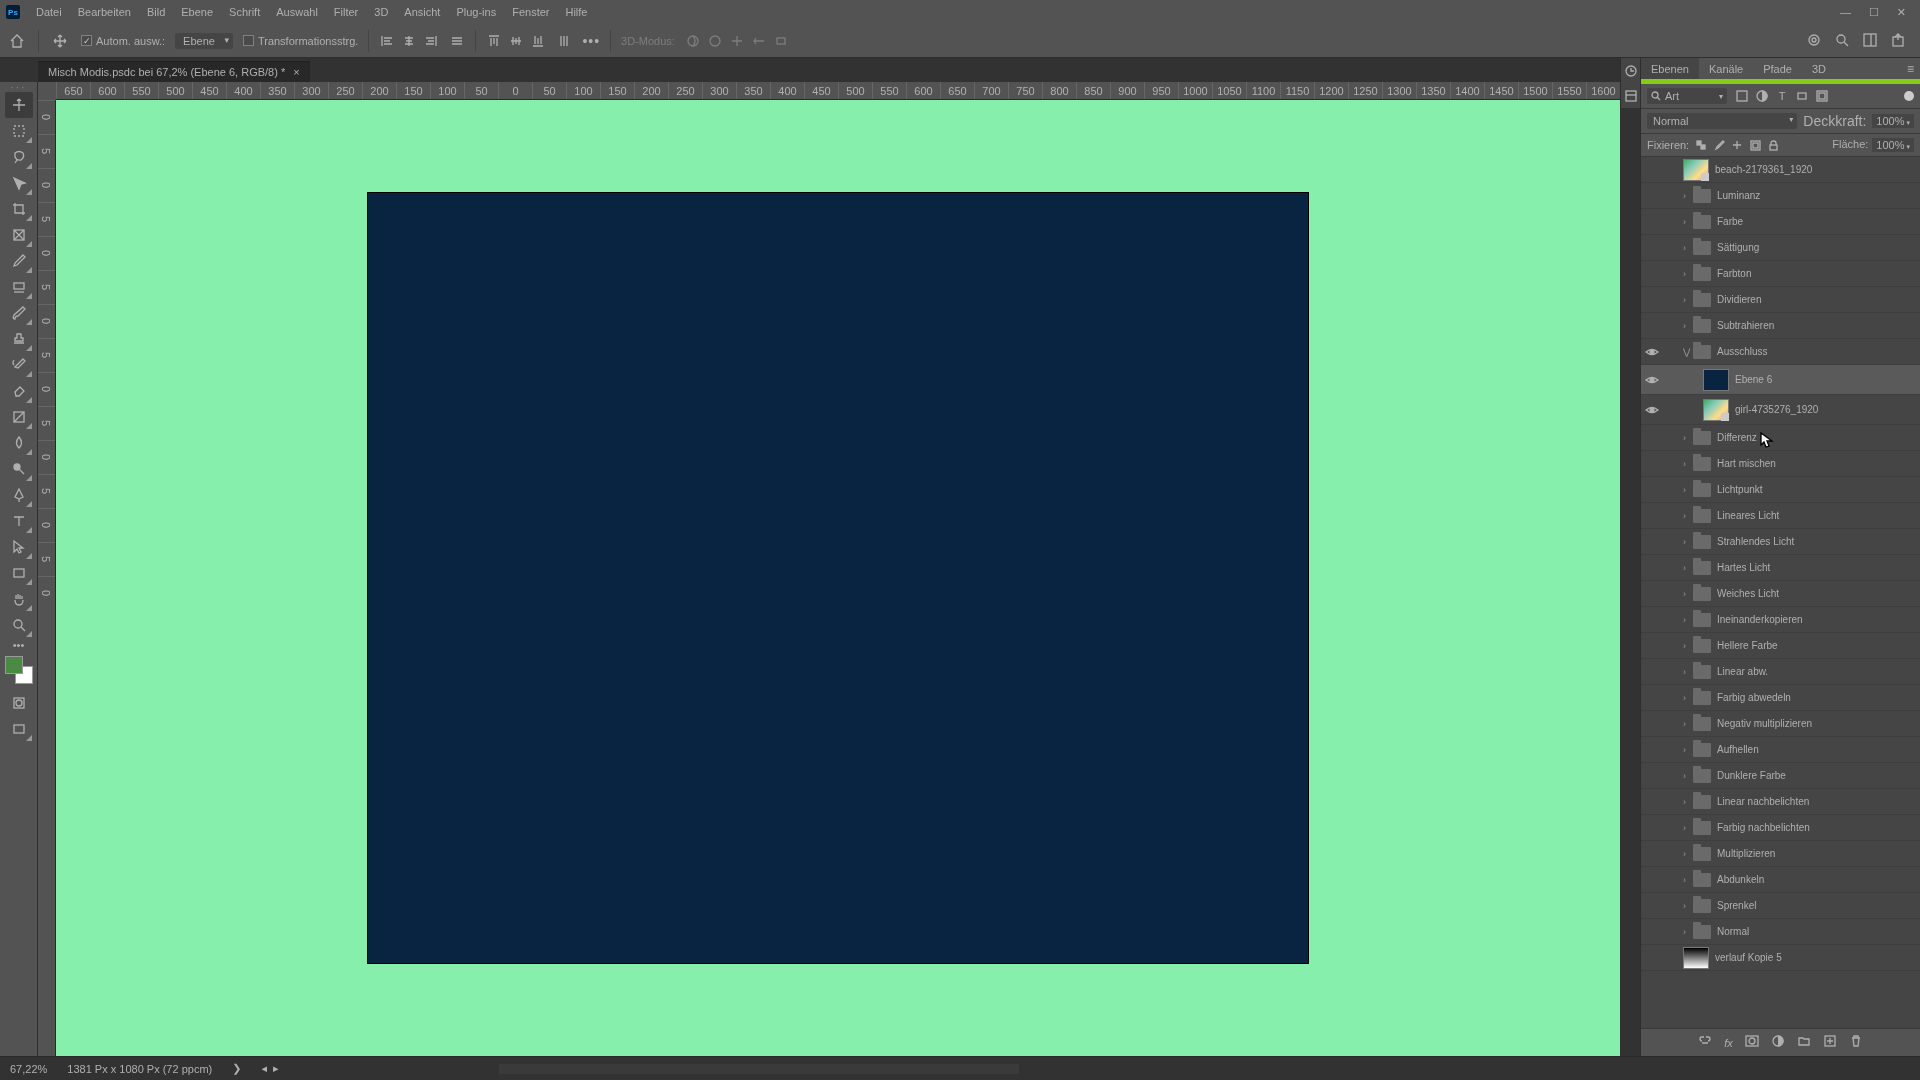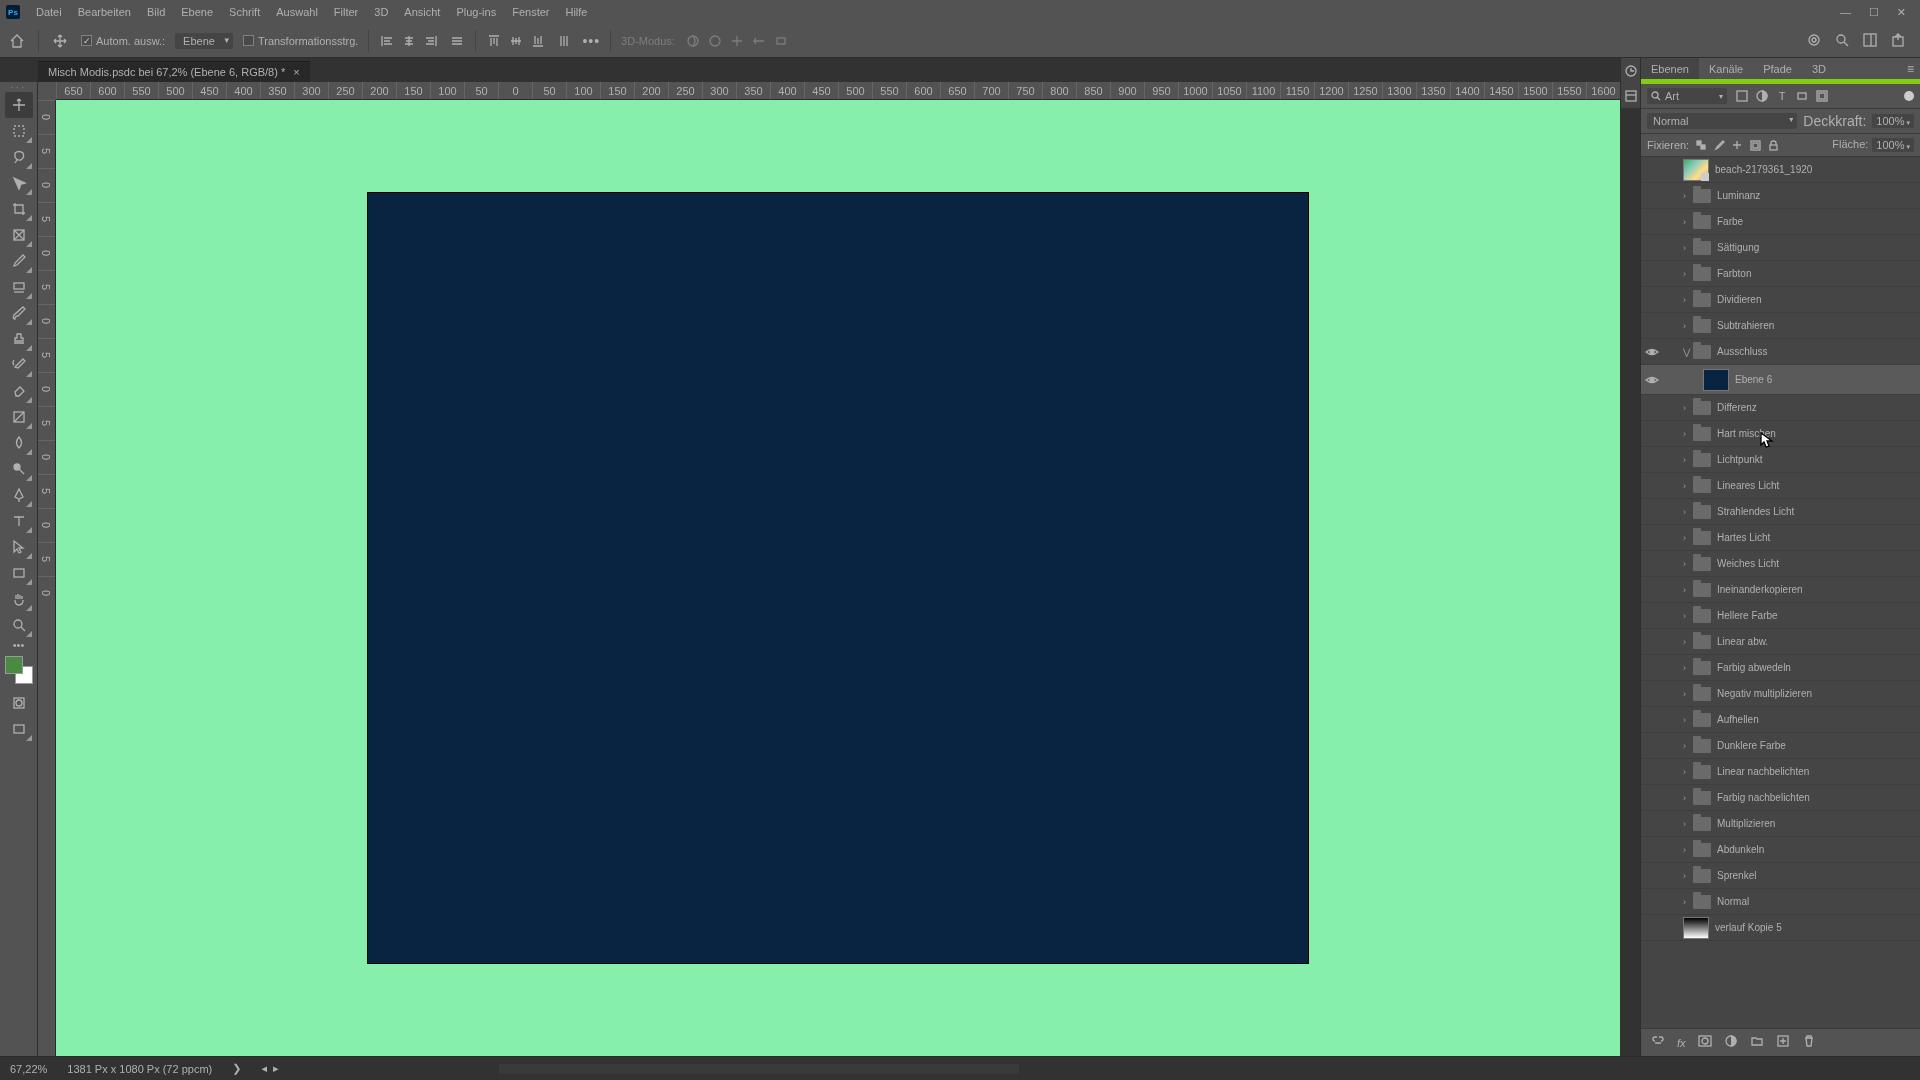--- a/index.html
+++ b/index.html
@@ -96,21 +96,21 @@
 .layer-row .folder-icon::before { content: ""; position: absolute; top: -3px; left: 0; width: 8px; height: 3px; background: #6a6a6a; border-radius: 1px 1px 0 0; }
 .layer-row .thumb { width: 26px; height: 22px; background: #222; border: 1px solid #777; margin-right: 6px; display: flex; align-items: center; justify-content: center; }
 .layer-row .thumb.photo { background: linear-gradient(135deg,#4a6,#8cb,#fd8,#caa); }
 .layer-row .thumb.dark { background: #092440; }
 .layer-row .thumb.grad { background: linear-gradient(#000,#fff); }
 .layer-row .thumb .smart { position: absolute; width: 8px; height: 8px; background: #ccc; color: #222; font-size: 7px; right: -1px; bottom: -1px; }
 .layer-row .thumb { position: relative; }
 .layer-row .lname { font-size: 10px; }
 .layer-tall { height: 30px; }
 
-.panel-footer { height: 28px; border-top: 1px solid #3a3a3a; display: flex; align-items: center; justify-content: flex-start; gap: 12px; padding: 0 10px; }
+.panel-footer { height: 28px; border-top: 1px solid #3a3a3a; display: flex; align-items: center; justify-content: center; gap: 12px; padding: 0 10px; }
 .panel-footer span { font-size: 12px; }
 
 
 .statusbar { position: absolute; left: 0; right: 0; bottom: 0; height: 24px; background: #323232; display: flex; align-items: center; padding: 0 10px; gap: 20px; font-size: 10px; border-top: 1px solid #2a2a2a; color: #999; }
 .statusbar .sb-scroll { margin-left: 200px; height: 10px; width: 520px; background: #3a3a3a; }
 .sb-nav { display: flex; gap: 6px; font-size: 9px; }
 
 svg { stroke: #b0b0b0; fill: none; stroke-width: 1.3; }
 .cursor-fake { position: absolute; width: 14px; height: 18px; pointer-events: none; z-index: 999; }
 </style>
@@ -639,20 +639,33 @@
         <div class="vis">
           <svg width="14" height="10">
             <path d="M1 5 Q7 0 13 5 Q7 10 1 5 Z"></path>
             <circle cx="7" cy="5" r="2" fill="#b0b0b0"></circle>
           </svg>
         </div>
         <span class="indent" style="width: 40px;"></span>
         <div class="thumb dark"></div>
         <span class="lname">Ebene 6</span>
       </div>
+      <div class="layer-row layer-tall">
+        <div class="vis">
+          <svg width="14" height="10">
+            <path d="M1 5 Q7 0 13 5 Q7 10 1 5 Z"></path>
+            <circle cx="7" cy="5" r="2" fill="#b0b0b0"></circle>
+          </svg>
+        </div>
+        <span class="indent" style="width: 40px;"></span>
+        <div class="thumb photo">
+          <div class="smart"></div>
+        </div>
+        <span class="lname">girl-4735276_1920</span>
+      </div>
       <div class="layer-row">
         <div class="vis"></div>
         <span class="indent" style="width: 20px;"></span>
         <span class="disclose">›</span>
         <div class="folder-icon"></div>
         <span class="lname">Differenz</span>
       </div>
       <div class="layer-row">
         <div class="vis"></div>
         <span class="indent" style="width: 20px;"></span>

